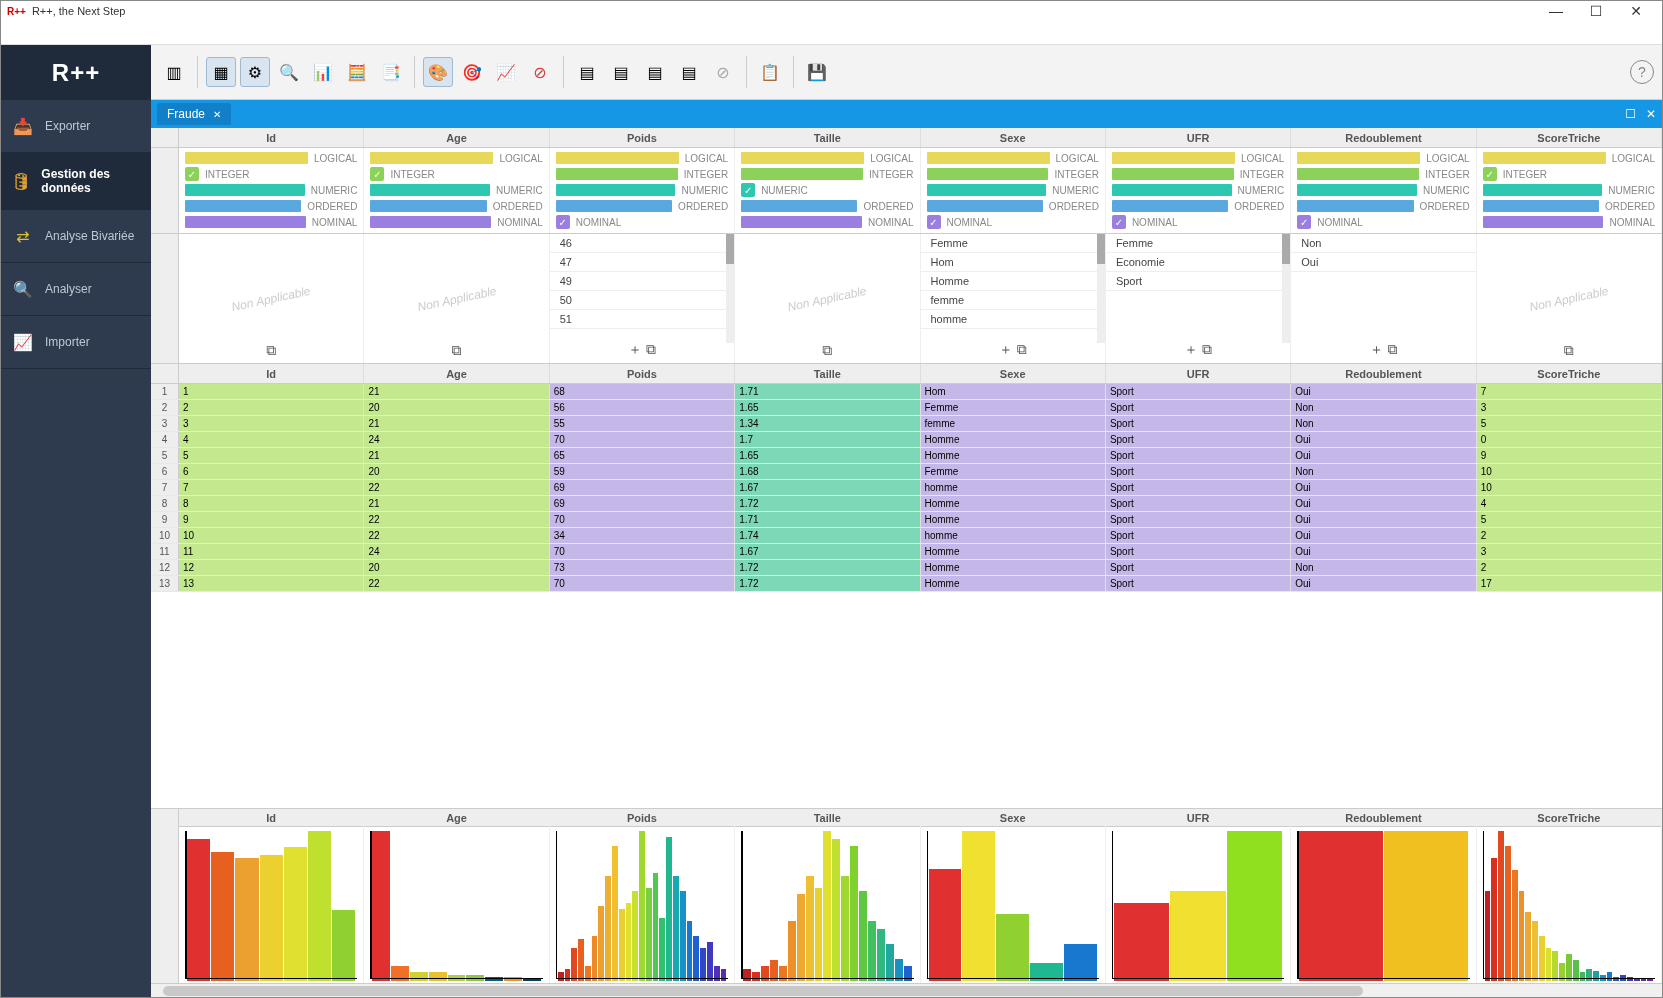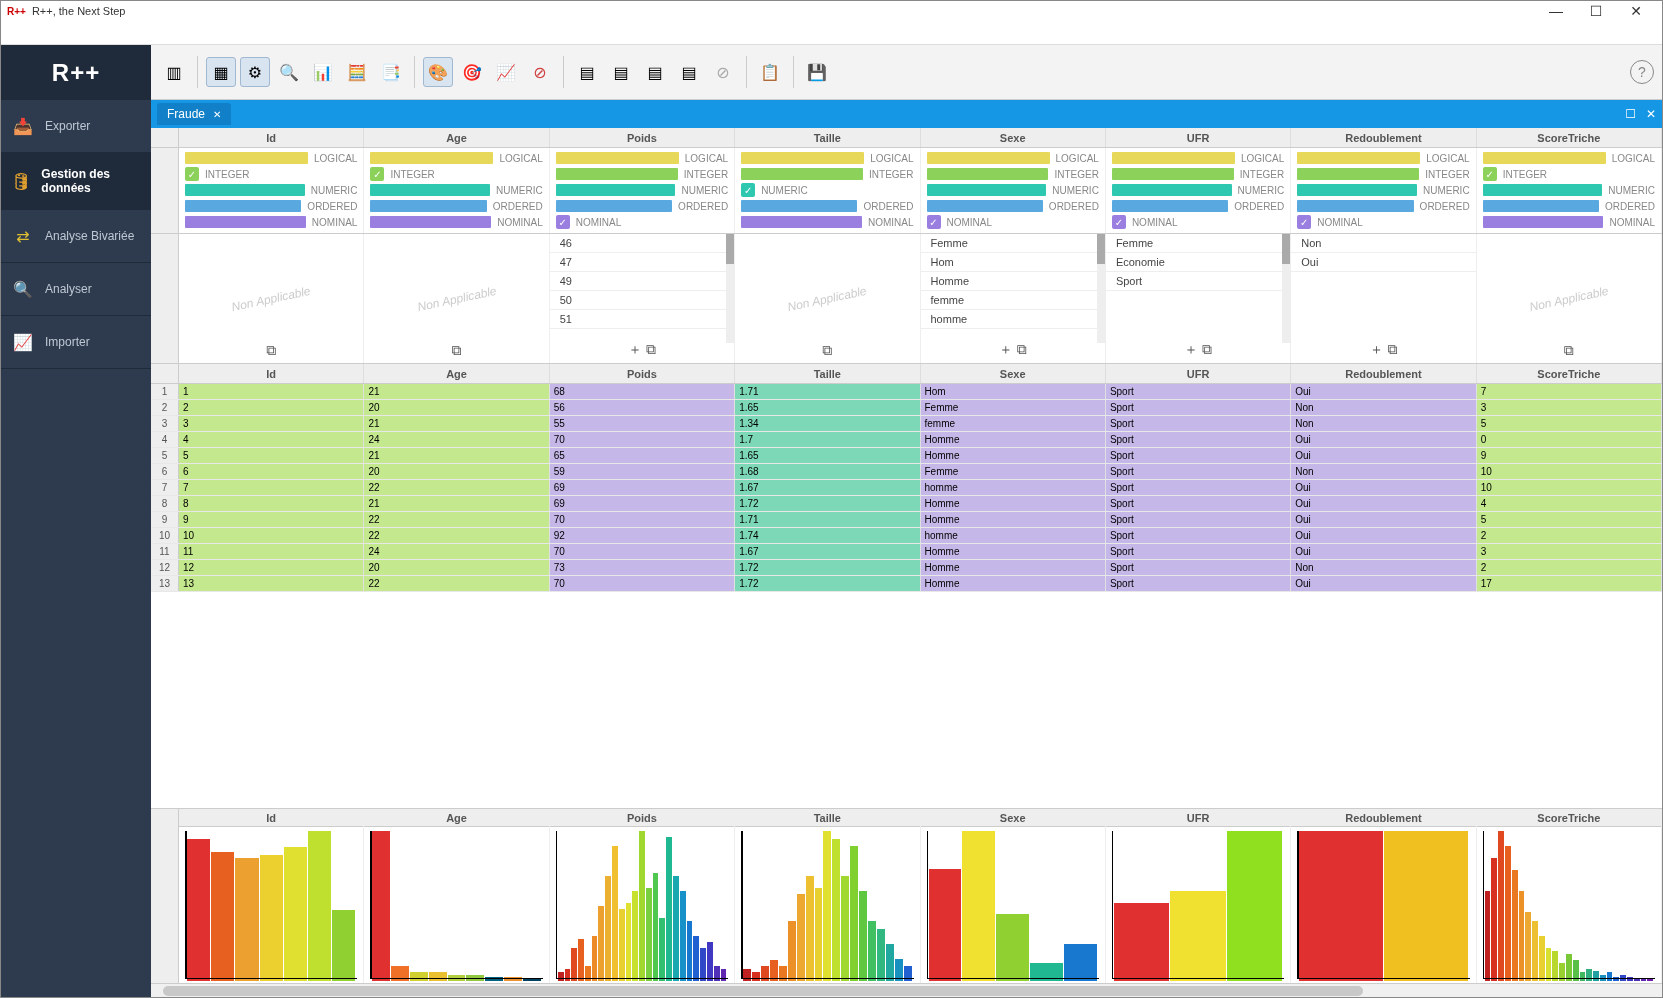--- a/index.html
+++ b/index.html
@@ -541,21 +541,21 @@
                 <div class="cell c-teal">1.71</div>
                 <div class="cell c-purple">Homme</div>
                 <div class="cell c-purple">Sport</div>
                 <div class="cell c-purple">Oui</div>
                 <div class="cell c-green">5</div>
               </div>
               <div class="data-row">
                 <div class="rh">10</div>
                 <div class="cell c-green">10</div>
                 <div class="cell c-green">22</div>
-                <div class="cell c-purple">92</div>
+                <div class="cell c-purple">34</div>
                 <div class="cell c-teal">1.74</div>
                 <div class="cell c-purple">homme</div>
                 <div class="cell c-purple">Sport</div>
                 <div class="cell c-purple">Oui</div>
                 <div class="cell c-green">2</div>
               </div>
               <div class="data-row">
                 <div class="rh">11</div>
                 <div class="cell c-green">11</div>
                 <div class="cell c-green">24</div>

